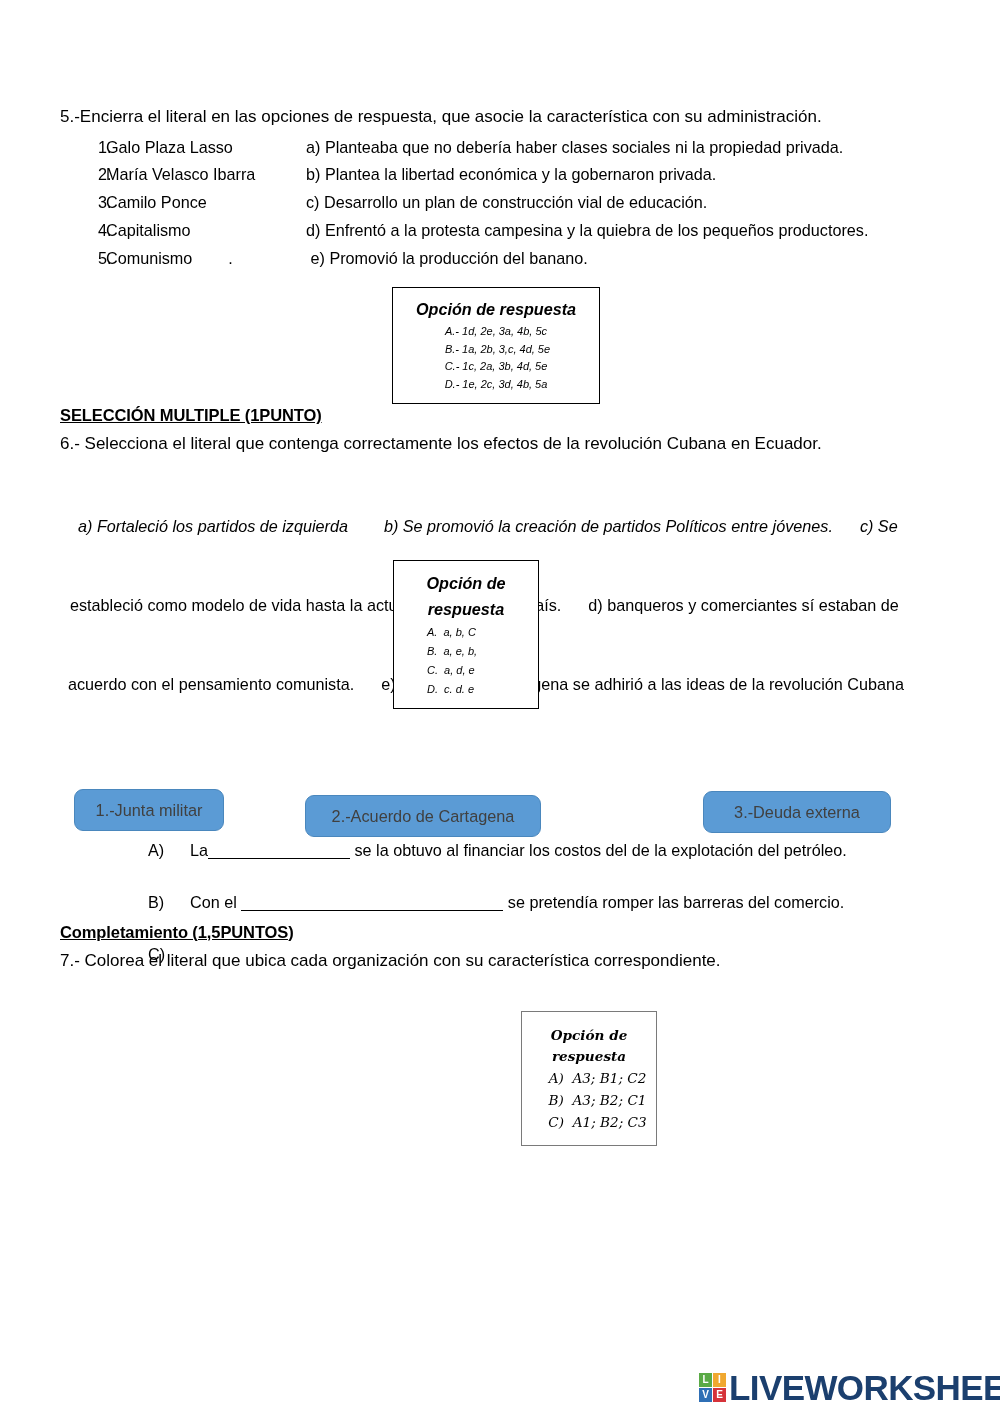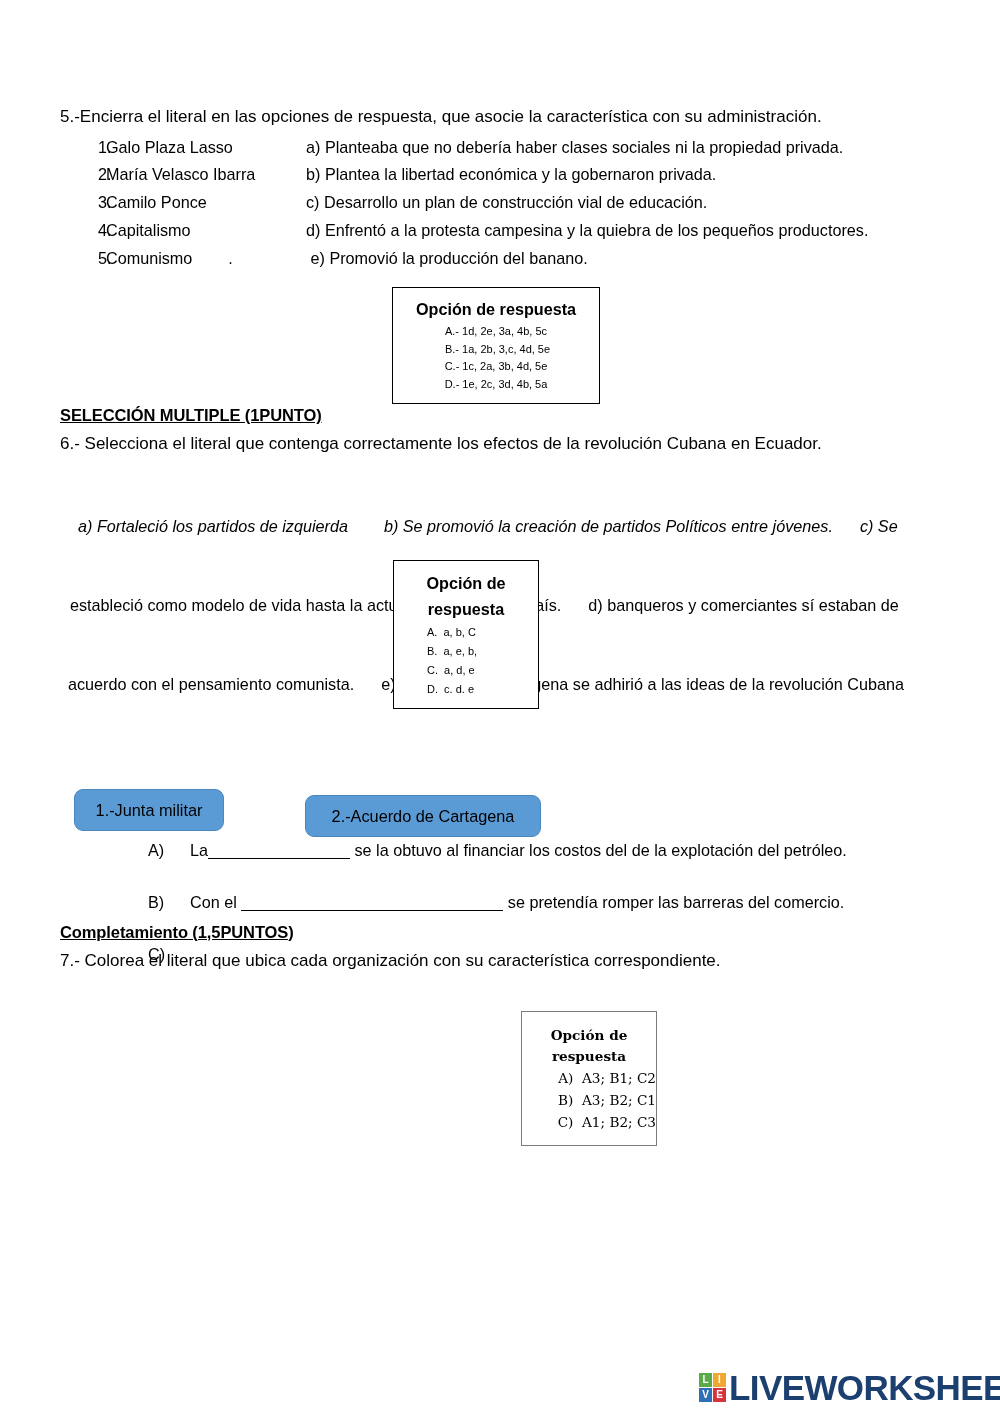--- a/index.html
+++ b/index.html
@@ -73,20 +73,21 @@
     flex: 1 1 auto;
     white-space: pre;
   }
 
   
   .optbox {
     border: 1.7px solid #000000;
     box-sizing: border-box;
     text-align: center;
     background: #fff;
+    font-style: italic;
   }
   .optbox .title {
     font-weight: bold;
     font-size: 16.2px;
     line-height: 1.55;
     margin-bottom: 1px;
   }
   .optbox .line {
     font-size: 11px;
     line-height: 1.6;
@@ -127,21 +128,21 @@
   }
   #optbox-3 .title {
     font-family: "DejaVu Serif", serif;
     font-weight: bold;
     font-size: 13.6px;
     line-height: 1.45;
   }
   #optbox-3 .line {
     font-family: "DejaVu Serif", serif;
     font-size: 13.6px;
-    text-align: right;
+    text-align: center;
     padding-left: 17px;
     line-height: 1.62;
   }
 
   
   .mc-body {
     font-size: 16.2px;
     line-height: 1.62;
     margin: 2px 0 0 0;
     white-space: pre-wrap;
@@ -157,21 +158,21 @@
     left: 0;
     top: 789px;
     width: 1000px;
     height: 48px;
   }
   .orgbtn {
     position: absolute;
     background: #5b9bd5;
     border: 1.2px solid #4a87bd;
     border-radius: 9px;
-    color: #000000;
+    color: #404040;
     font-size: 16.3px;
     display: flex;
     align-items: center;
     justify-content: center;
     box-sizing: border-box;
     line-height: 1;
   }
   #orgbtn-1 { left: 74px;  top: 0px;  width: 150px; height: 42px; }
   #orgbtn-2 { left: 305px; top: 6px;  width: 236px; height: 42px; }
   #orgbtn-3 { left: 703px; top: 2px;  width: 188px; height: 42px; }
@@ -319,20 +320,21 @@
     <div class="title">respuesta</div>
     <div class="line">A.  a, b, C</div>
     <div class="line">B.  a, e, b,</div>
     <div class="line">C.  a, d, e</div>
     <div class="line">D.  c. d. e</div>
   </div>
 
   <div class="btn-row">
     <div class="orgbtn" id="orgbtn-1">1.-Junta militar</div>
     <div class="orgbtn" id="orgbtn-2">2.-Acuerdo de Cartagena</div>
+    <div class="orgbtn" id="orgbtn-3">3.-Deuda externa</div>
   </div>
 
   <div class="fill-list">
     <div class="fill-item">
       <span class="fill-label">A)</span>
       <span class="fill-text"><span>La</span><span class="blank b1"></span><span> se la obtuvo al financiar los costos del de la explotación del petróleo.</span></span>
     </div>
     <div class="fill-item">
       <span class="fill-label">B)</span>
       <span class="fill-text"><span>Con el </span><span class="blank b2"></span><span> se pretendía romper las barreras del comercio.</span></span>

